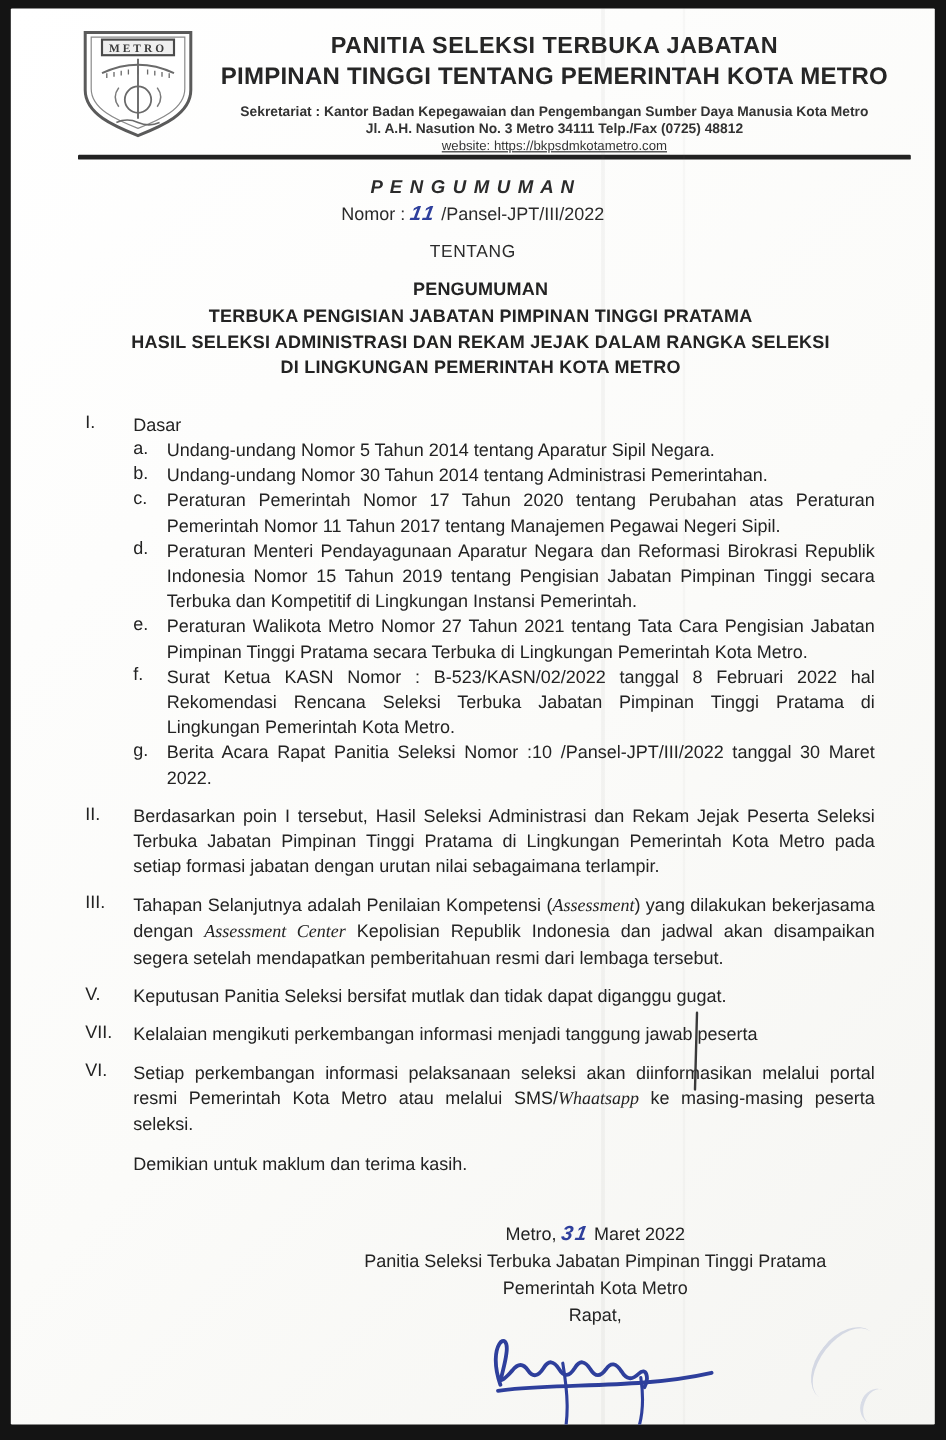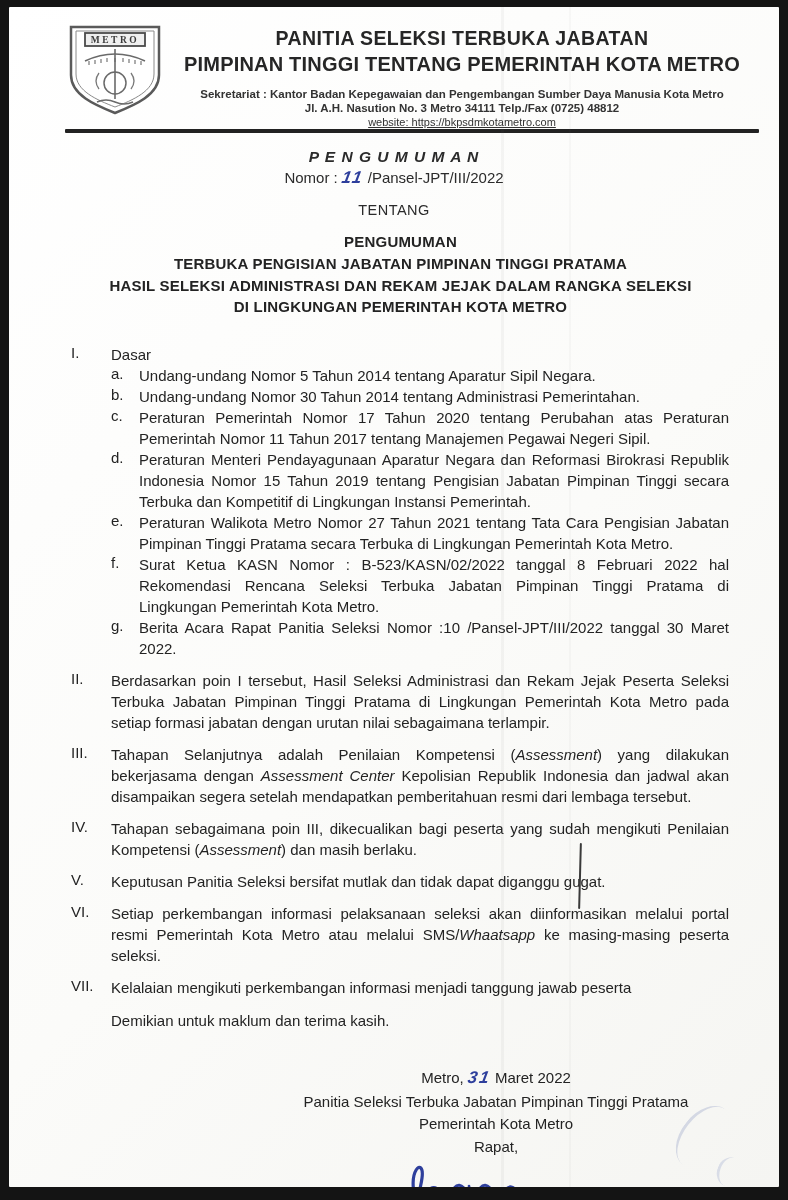--- a/index.html
+++ b/index.html
@@ -45,21 +45,21 @@
 
   
   .doc-body { margin:26px 50px 0 62px; font-size:15px; color:#232323; }
   .item-row { display:flex; margin-bottom:11px; }
   .item-num { flex:0 0 40px; }
   .item-content { flex:1; }
   .item-text { text-align:justify; line-height:1.4; }
   .sub-row { display:flex; }
   .sub-letter { flex:0 0 28px; }
   .sub-text { flex:1; text-align:justify; line-height:1.4; }
-  .it { font-style:italic; }
+  .it { font-style:italic;font-family:Liberation Serif, serif; }
   .closing { margin:14px 50px 0 102px; font-size:15px; color:#232323; }
 
   
   .sig-block { width:470px; margin:36px 0 0 252px; text-align:center; font-size:15px; color:#232323; line-height:1.5; }
   .sig-svg { display:block; margin:-6px auto -14px auto; overflow:visible; }
 </style>
 </head>
 <body>
 
 <div class="page">
@@ -150,41 +150,35 @@
           <div class="item-text"><span>Berdasarkan poin I tersebut, Hasil Seleksi Administrasi dan Rekam Jejak Peserta Seleksi Terbuka Jabatan Pimpinan Tinggi Pratama di Lingkungan Pemerintah Kota Metro pada setiap formasi jabatan dengan urutan nilai sebagaimana terlampir.</span></div>
         </div>
       </div>
       <div class="item-row">
         <div class="item-num">III.</div>
         <div class="item-content">
           <div class="item-text"><span>Tahapan Selanjutnya adalah Penilaian Kompetensi (</span><span class="it">Assessment</span><span>) yang dilakukan bekerjasama dengan </span><span class="it">Assessment Center</span><span> Kepolisian Republik Indonesia dan jadwal akan disampaikan segera setelah mendapatkan pemberitahuan resmi dari lembaga tersebut.</span></div>
         </div>
       </div>
       <div class="item-row">
-        <div class="item-num">IV.</div>
-        <div class="item-content">
-          <div class="item-text"><span>Tahapan sebagaimana poin III, dikecualikan bagi peserta yang sudah mengikuti Penilaian Kompetensi (</span><span class="it">Assessment</span><span>) dan masih berlaku.</span></div>
-        </div>
-      </div>
-      <div class="item-row">
         <div class="item-num">V.</div>
         <div class="item-content">
           <div class="item-text"><span>Keputusan Panitia Seleksi bersifat mutlak dan tidak dapat diganggu gugat.</span></div>
         </div>
       </div>
       <div class="item-row">
+        <div class="item-num">VII.</div>
+        <div class="item-content">
+          <div class="item-text"><span>Kelalaian mengikuti perkembangan informasi menjadi tanggung jawab peserta</span></div>
+        </div>
+      </div>
+      <div class="item-row">
         <div class="item-num">VI.</div>
         <div class="item-content">
           <div class="item-text"><span>Setiap perkembangan informasi pelaksanaan seleksi akan diinformasikan melalui portal resmi Pemerintah Kota Metro atau melalui SMS/</span><span class="it">Whaatsapp</span><span> ke masing-masing peserta seleksi.</span></div>
-        </div>
-      </div>
-      <div class="item-row">
-        <div class="item-num">VII.</div>
-        <div class="item-content">
-          <div class="item-text"><span>Kelalaian mengikuti perkembangan informasi menjadi tanggung jawab peserta</span></div>
         </div>
       </div>
     </div>
 
   <div class="closing">Demikian untuk maklum dan terima kasih.</div>
 
   <div class="sig-block">
     <div>
       <span>Metro,</span>
       <span class="handwritten">31</span>

